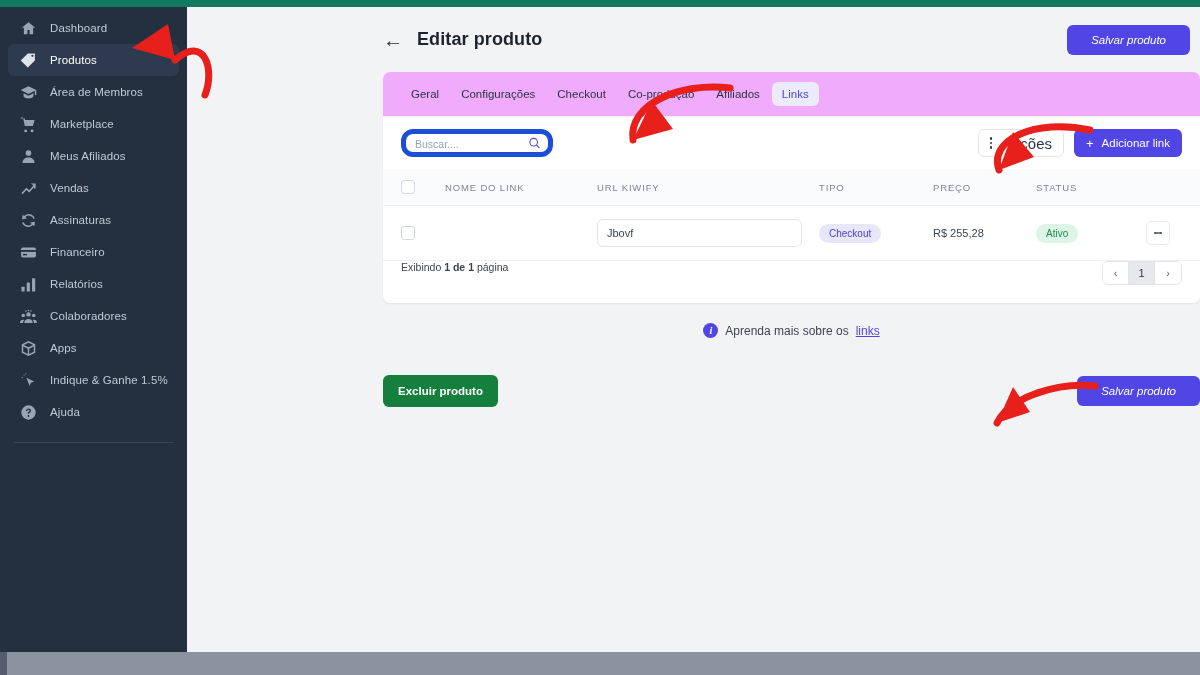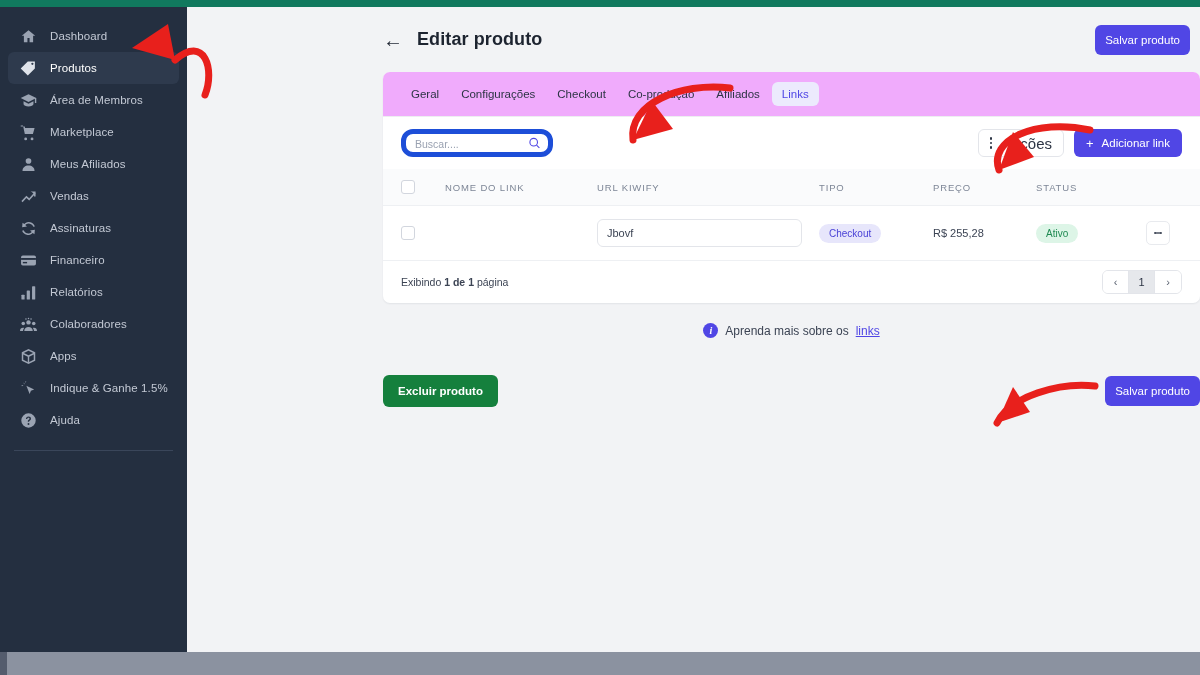--- a/index.html
+++ b/index.html
@@ -14,21 +14,21 @@
   
   .topbar {
     position: absolute; top: 0; left: 0; width: 1200px; height: 7px;
     background: #11795e;
   }
 
   
   .sidebar {
     position: absolute; top: 7px; left: 0; width: 187px; height: 645px;
     background: #242f40;
-    padding-top: 13px;
+    padding-top: 5px;
   }
   .nav-item {
     display: flex; align-items: center; gap: 13px;
     height: 32px; margin: 0 8px; padding-left: 12px;
     border-radius: 6px; cursor: pointer;
   }
   .nav-item.active { background: #2e3a4d; }
   .nav-label {
     font-size: 11.5px; color: #c3c9d4; letter-spacing: .1px;
     white-space: nowrap;
@@ -59,21 +59,21 @@
   .page-title {
     font-size: 18px; font-weight: bold; color: #1d2430; letter-spacing: .1px;
   }
   .head-spacer { flex: 1 1 auto; }
   .btn {
     border: none; border-radius: 6px; cursor: pointer;
     font-family: "Liberation Sans", sans-serif;
   }
   .btn-primary {
     background: #5046e5; color: #fff;
-    font-size: 11.5px; padding: 9px 10px; font-weight: normal;
+    font-size: 11.5px; padding: 9px 24px; font-weight: normal; font-style: italic;
   }
   .btn-danger {
     background: #15803d; color: #fff;
     font-size: 11.5px; padding: 10px 15px; font-weight: bold;
   }
 
   
   .card {
     position: relative;
     margin: 0 0 0 196px; width: 817px;
@@ -171,21 +171,21 @@
   .badge-type   { background: #e7e6fb; color: #4a42d6; }
   .badge-status { background: #ddf5e7; color: #1f8a52; }
   .row-kebab {
     width: 24px; height: 24px; border: 1px solid #e8eaee;
     border-radius: 5px; background: #fff; cursor: pointer;
     display: flex; align-items: center; justify-content: center;
   }
   .row-kebab i { width: 2.5px; height: 2.5px; border-radius: 50%; background: #49505f; display: block; margin: 1px 0; }
 
   .card-foot {
-    display: flex; align-items: center;
+    display: flex; align-items: flex-start;
     height: 42px; padding: 0 18px;
   }
   .foot-text { font-size: 10.5px; color: #3c4454; }
   .foot-text b { font-weight: bold; }
   .pager { margin-left: auto; display: flex; border: 1px solid #e3e5ea; border-radius: 6px; overflow: hidden; }
   .pager div {
     width: 26px; height: 22px; display: flex; align-items: center; justify-content: center;
     font-size: 11px; color: #5a6271; cursor: pointer; background: #fff;
     border-right: 1px solid #e3e5ea;
   }

